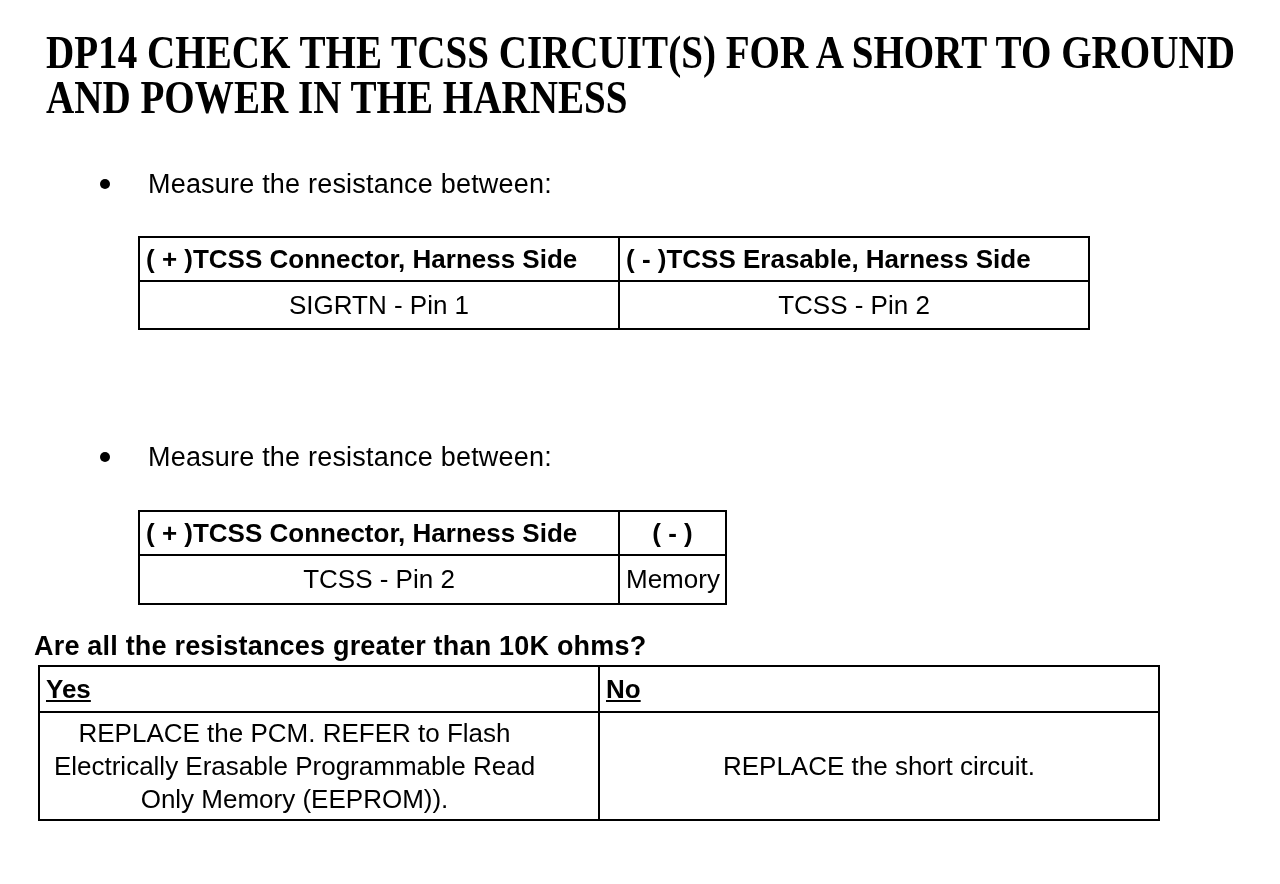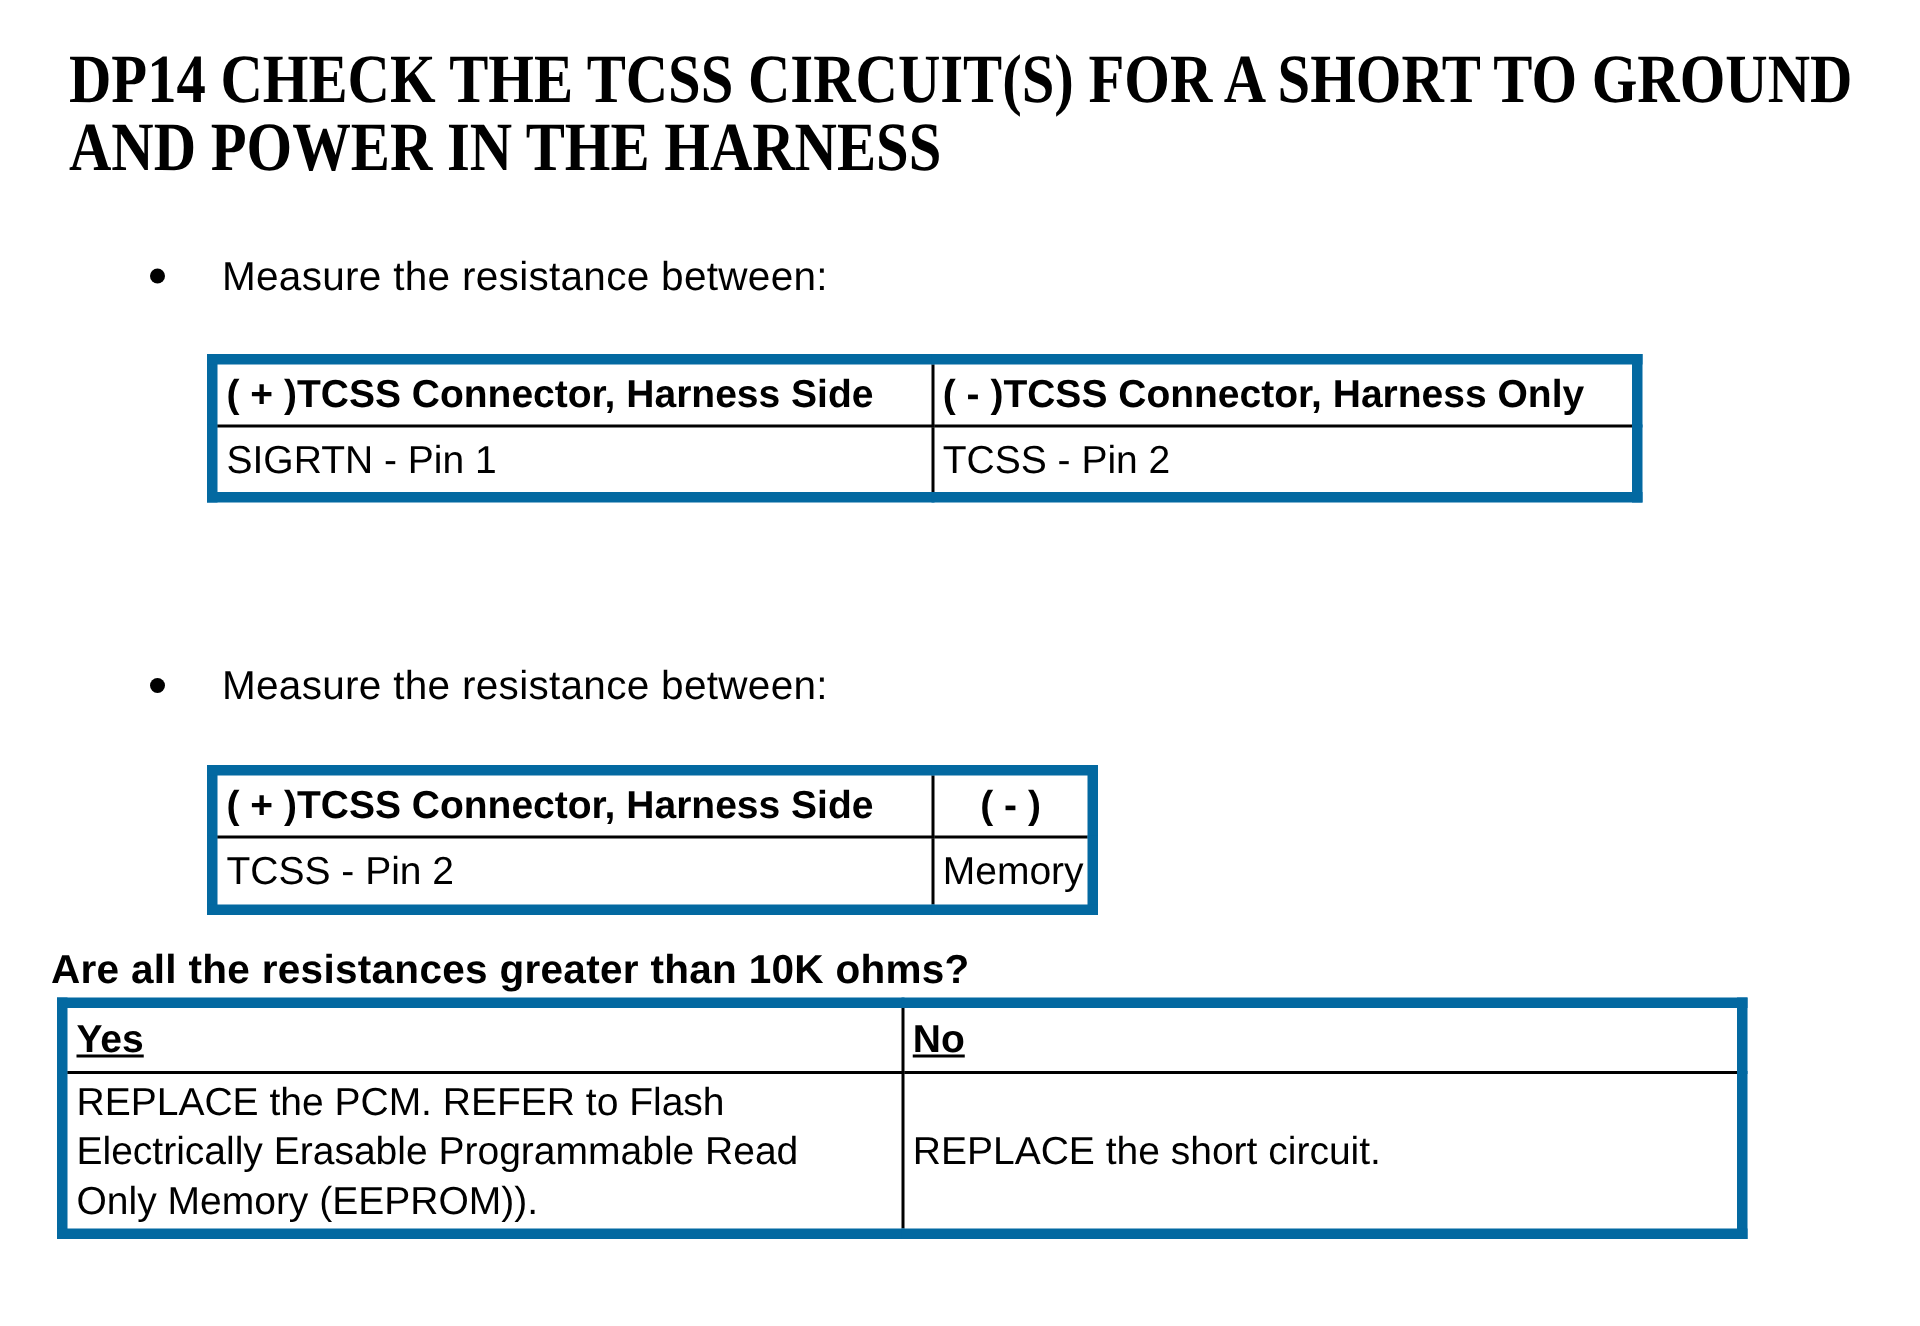--- a/index.html
+++ b/index.html
@@ -27,27 +27,27 @@
   .bullet-item .bullet-text {
     display:inline-block; padding-left:48px;
     font-size:27px; line-height:32px; letter-spacing:0.2px;
   }
   .bullet-1 { top:168px; }
   .bullet-2 { top:441px; }
 
   
   table.t {
     position:absolute; border-collapse:collapse; table-layout:fixed;
-    border:7px solid #0369a1; font-size:26px; background:#fff;
+    border:1px solid #0369a1; font-size:26px; background:#fff;
   }
   table.t th, table.t td {
     border:2px solid #000; padding:0 6px; vertical-align:middle; overflow:hidden;
   }
   table.t th { font-weight:bold; text-align:left; }
-  table.t td { font-weight:normal; text-align:left; }
+  table.t td { font-weight:normal; text-align:center; }
   .t1 { left:138px; top:236px; width:950px; }
   .t1 tr.hdr  { height:44px; }
   .t1 tr.data { height:48px; }
   .t2 { left:138px; top:510px; width:587px; }
   .t2 tr.hdr  { height:44px; }
   .t2 tr.data { height:49px; }
   .t2 th.center { text-align:center; }
   .question {
     position:absolute; left:34px; top:631px;
     font-size:27px; font-weight:bold; letter-spacing:0.2px;
@@ -75,21 +75,21 @@
   </div>
 
   <table class="t t1">
     <colgroup>
         <col style="width:480px">
         <col style="width:470px">
       </colgroup>
     <tbody>
         <tr class="hdr">
       <th>( + )TCSS Connector, Harness Side</th>
-      <th>( - )TCSS Connector, Harness Only</th>
+      <th>( - )TCSS Erasable, Harness Side</th>
     </tr>
     <tr class="data">
       <td>SIGRTN - Pin 1</td>
       <td>TCSS - Pin 2</td>
     </tr>
   </tbody>
     </table>
 
   <div class="bullet-item bullet-2">
     <span class="dot"></span>

